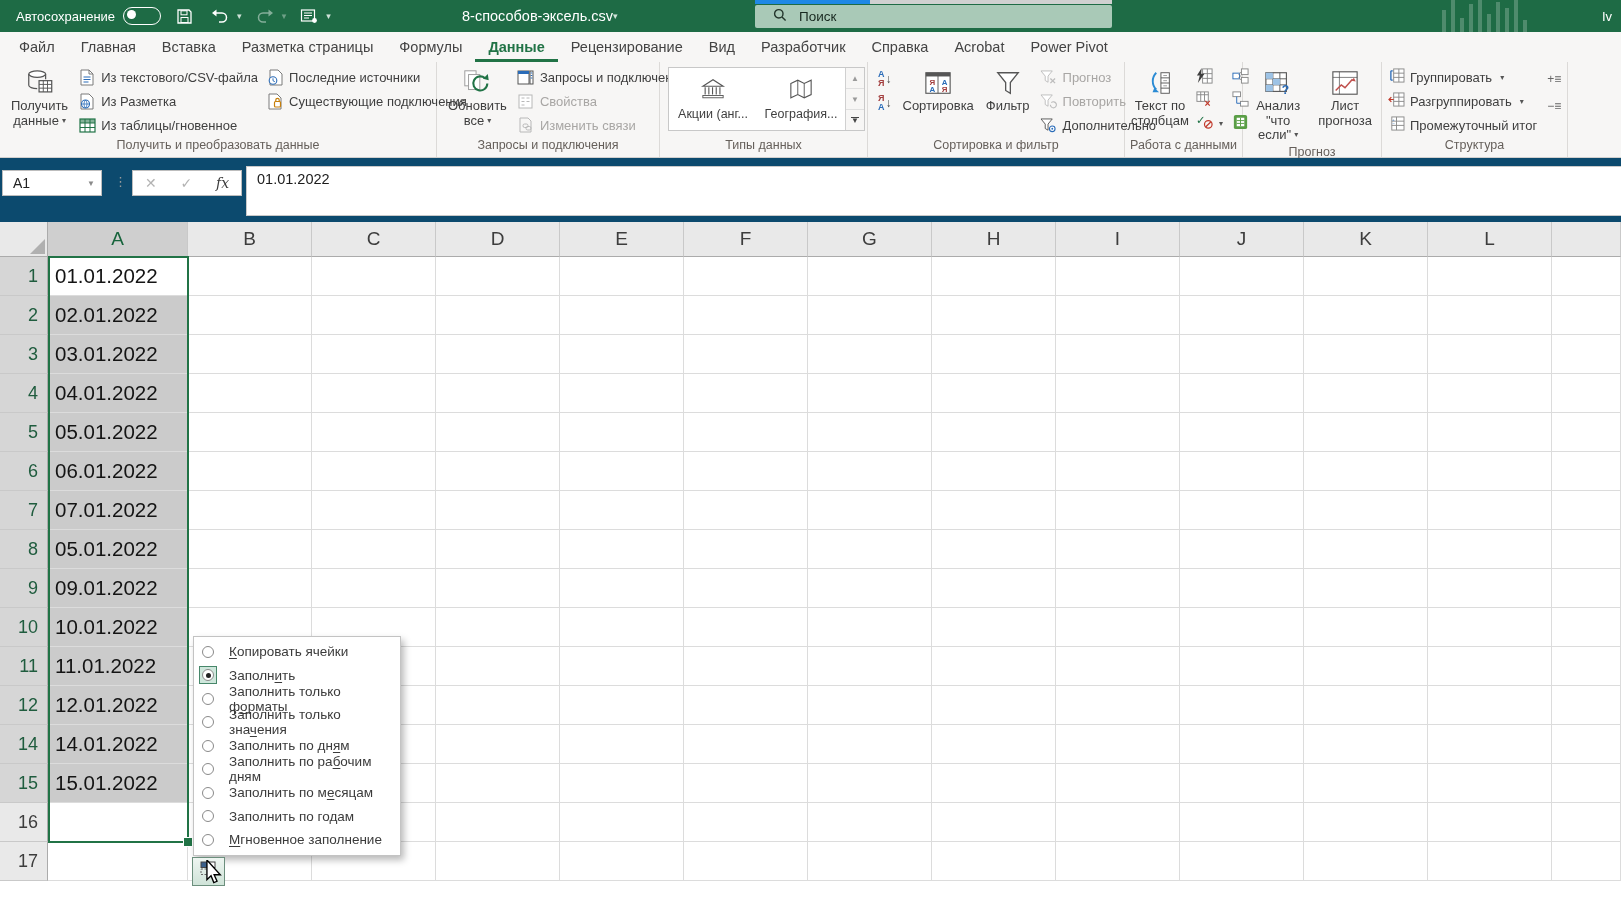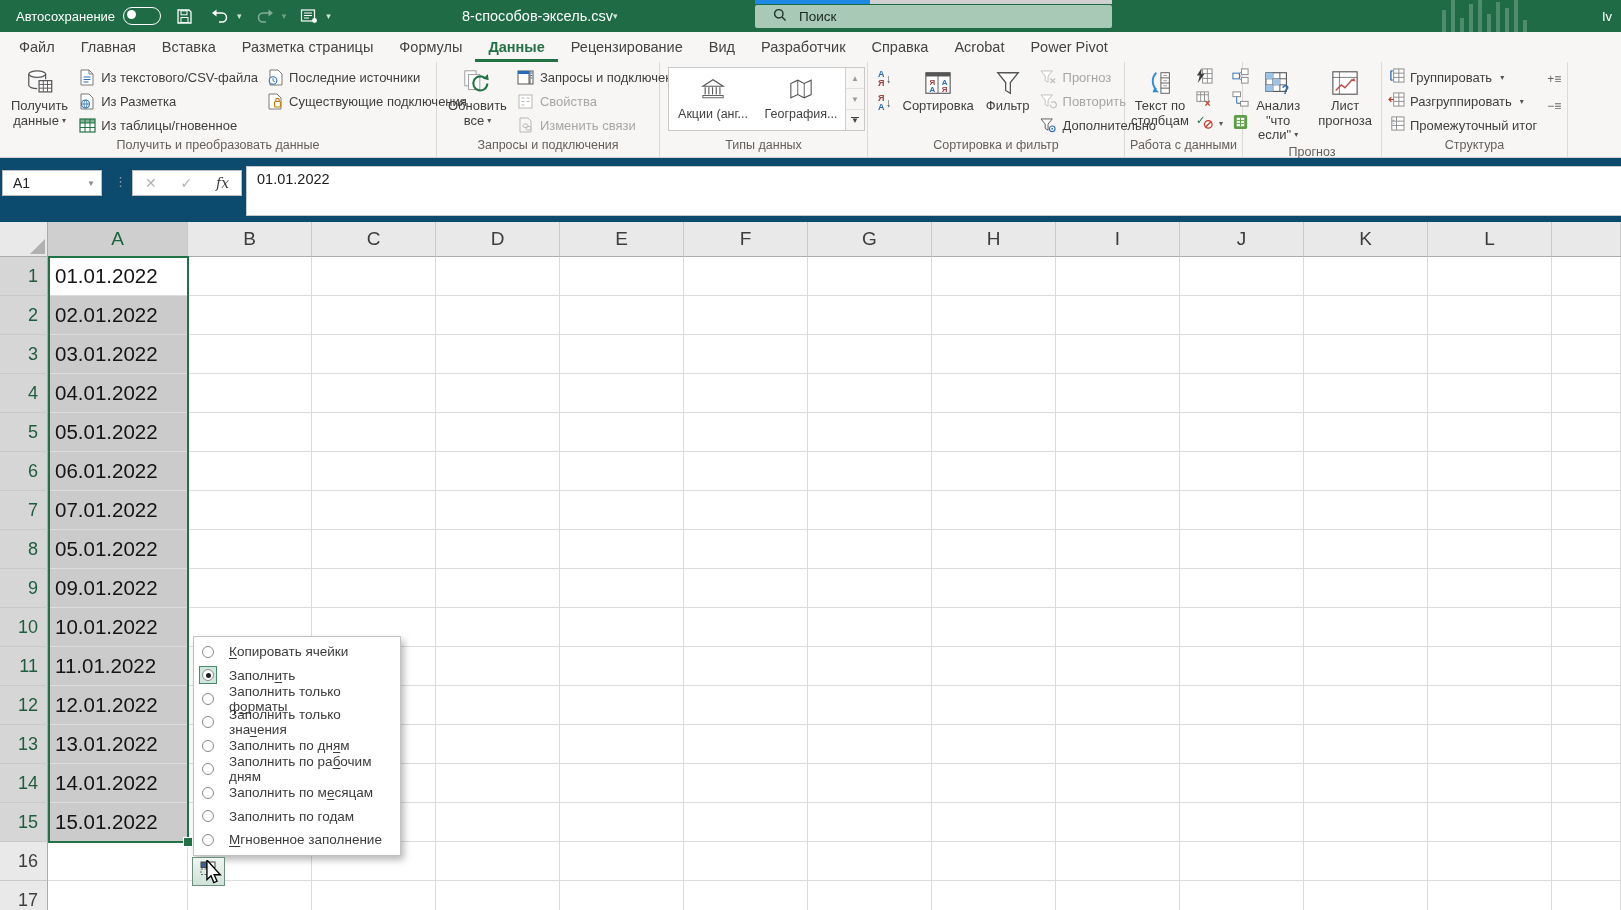--- a/index.html
+++ b/index.html
@@ -771,36 +771,20 @@
           <div class="cell" style="width: 124px;"></div>
           <div class="cell" style="width: 124px;"></div>
           <div class="cell" style="width: 124px;"></div>
           <div class="cell" style="width: 124px;"></div>
           <div class="cell" style="width: 124px;"></div>
           <div class="cell" style="width: 124px;"></div>
           <div class="cell" style="width: 124px;"></div>
           <div class="cell" style="flex: 1 1 0%;"></div>
         </div>
         <div class="grow">
-          <div class="rh sel">13</div>
-          <div class="cell a-sel" style="width: 140px;">13.01.2022</div>
-          <div class="cell" style="width: 124px;"></div>
-          <div class="cell" style="width: 124px;"></div>
-          <div class="cell" style="width: 124px;"></div>
-          <div class="cell" style="width: 124px;"></div>
-          <div class="cell" style="width: 124px;"></div>
-          <div class="cell" style="width: 124px;"></div>
-          <div class="cell" style="width: 124px;"></div>
-          <div class="cell" style="width: 124px;"></div>
-          <div class="cell" style="width: 124px;"></div>
-          <div class="cell" style="width: 124px;"></div>
-          <div class="cell" style="width: 124px;"></div>
-          <div class="cell" style="flex: 1 1 0%;"></div>
-        </div>
-        <div class="grow">
           <div class="rh sel">14</div>
           <div class="cell a-sel" style="width: 140px;">14.01.2022</div>
           <div class="cell" style="width: 124px;"></div>
           <div class="cell" style="width: 124px;"></div>
           <div class="cell" style="width: 124px;"></div>
           <div class="cell" style="width: 124px;"></div>
           <div class="cell" style="width: 124px;"></div>
           <div class="cell" style="width: 124px;"></div>
           <div class="cell" style="width: 124px;"></div>
           <div class="cell" style="width: 124px;"></div>

